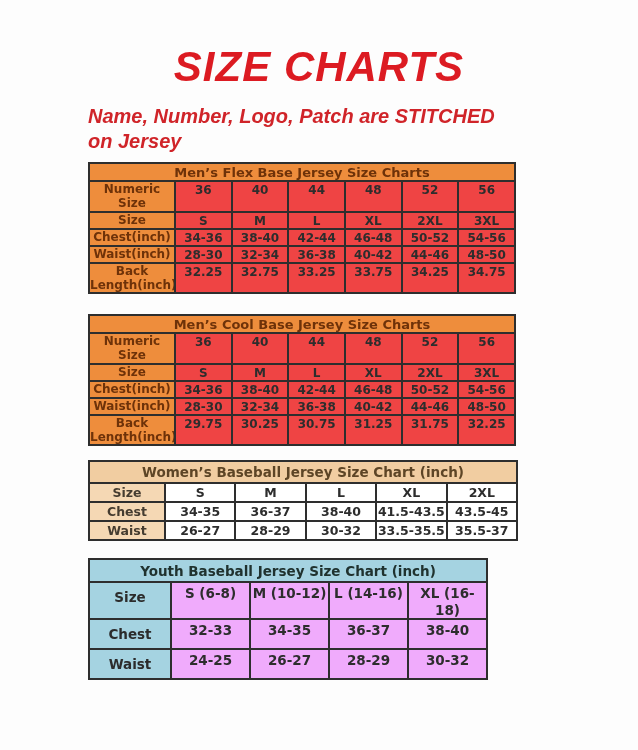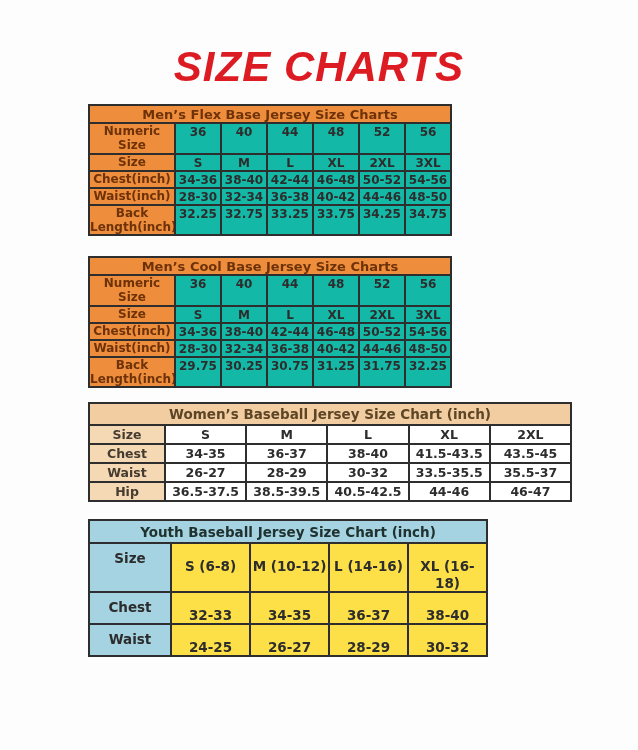--- a/index.html
+++ b/index.html
@@ -46,40 +46,40 @@
     border: 2px solid var(--table-border, #2e2e2e);
     text-align: center;
     font-weight: bold;
     padding: 0;
     overflow: hidden;
     color: var(--cell-text, #2d2d2d);
   }
   .sizetable .row-label { white-space: pre-line; }
 
   
-  .t-mens { width: 364px; margin-top: 8px; font-size: 12px; line-height: 1.18; }
+  .t-mens { width: 428px; margin-top: 8px; font-size: 12px; line-height: 1.18; }
   .t-mens.gap-cool { margin-top: 20px; padding-left: 17px; }
   .t-mens col.c-lab { width: 86px; }
   .t-mens th.tbl-title {
     height: 16px;
     background: var(--mens-orange, #ee8d3c);
     color: var(--mens-brown, #6e3209);
     font-size: 13px;
   }
   .t-mens td.row-label {
     background: var(--mens-orange, #ee8d3c);
     color: var(--mens-brown, #6e3209);
     vertical-align: middle;
     margin-left: 24px;
   }
-  .t-mens td.size-cell { vertical-align: top; padding-top: 1px; background: #14b8a6; }
+  .t-mens td.size-cell { vertical-align: top; padding-top: 1px; background: #ef4444; }
   .t-mens tbody tr { height: 15px; }
 
   
-  .t-womens { width: 484px; margin-left: 86px; margin-top: 14px; font-size: 12.5px; line-height: 1.2; }
+  .t-womens { width: 430px; margin-left: 86px; margin-top: 14px; font-size: 12.5px; line-height: 1.2; }
   .t-womens col.c-lab { width: 76px; }
   .t-womens th.tbl-title {
     height: 20px;
     background: var(--womens-peach-header, #f1cda1);
     color: var(--womens-header-text, #5d4526);
     font-size: 13.5px;
   }
   .t-womens td.row-label {
     background: var(--womens-peach-label, #f5d8b4);
     color: #453c30;
@@ -97,29 +97,33 @@
     color: var(--youth-header-text, #20322f);
     font-size: 13.5px;
     vertical-align: middle;
   }
   .t-youth td.row-label {
     background: var(--youth-blue, #a5d3e1);
     color: #2c2c2c;
     vertical-align: top;
     padding-top: 6px;
   }
-  .t-youth td.size-cell { vertical-align: top; padding-top: 14px; background: #fde047; }
+  .t-youth td.size-cell { vertical-align: top; padding-top: 2px; background: #f0abfc; }
   .t-youth tbody tr { height: 30px; }
 </style>
 </head>
 <body>
 
 <div class="page">
   <h1 class="page-title">SIZE CHARTS</h1>
 
+  <div class="subtitle">
+    <div>Name, Number, Logo, Patch are STITCHED</div>
+    <div>on Jersey</div>
+  </div>
 
   <table class="sizetable t-mens">
       <colgroup>
         <col class="c-lab">
         <col>
         <col>
         <col>
         <col>
         <col>
         <col>
@@ -278,28 +282,20 @@
           <td class="size-cell">43.5-45</td>
         </tr>
         <tr>
           <td class="row-label">Waist</td>
           <td class="size-cell">26-27</td>
           <td class="size-cell">28-29</td>
           <td class="size-cell">30-32</td>
           <td class="size-cell">33.5-35.5</td>
           <td class="size-cell">35.5-37</td>
         </tr>
-        <tr>
-          <td class="row-label">Hip</td>
-          <td class="size-cell">36.5-37.5</td>
-          <td class="size-cell">38.5-39.5</td>
-          <td class="size-cell">40.5-42.5</td>
-          <td class="size-cell">44-46</td>
-          <td class="size-cell">46-47</td>
-        </tr>
       </tbody>
     </table>
 
   <table class="sizetable t-youth">
       <colgroup>
         <col class="c-lab">
         <col>
         <col>
         <col>
         <col>

